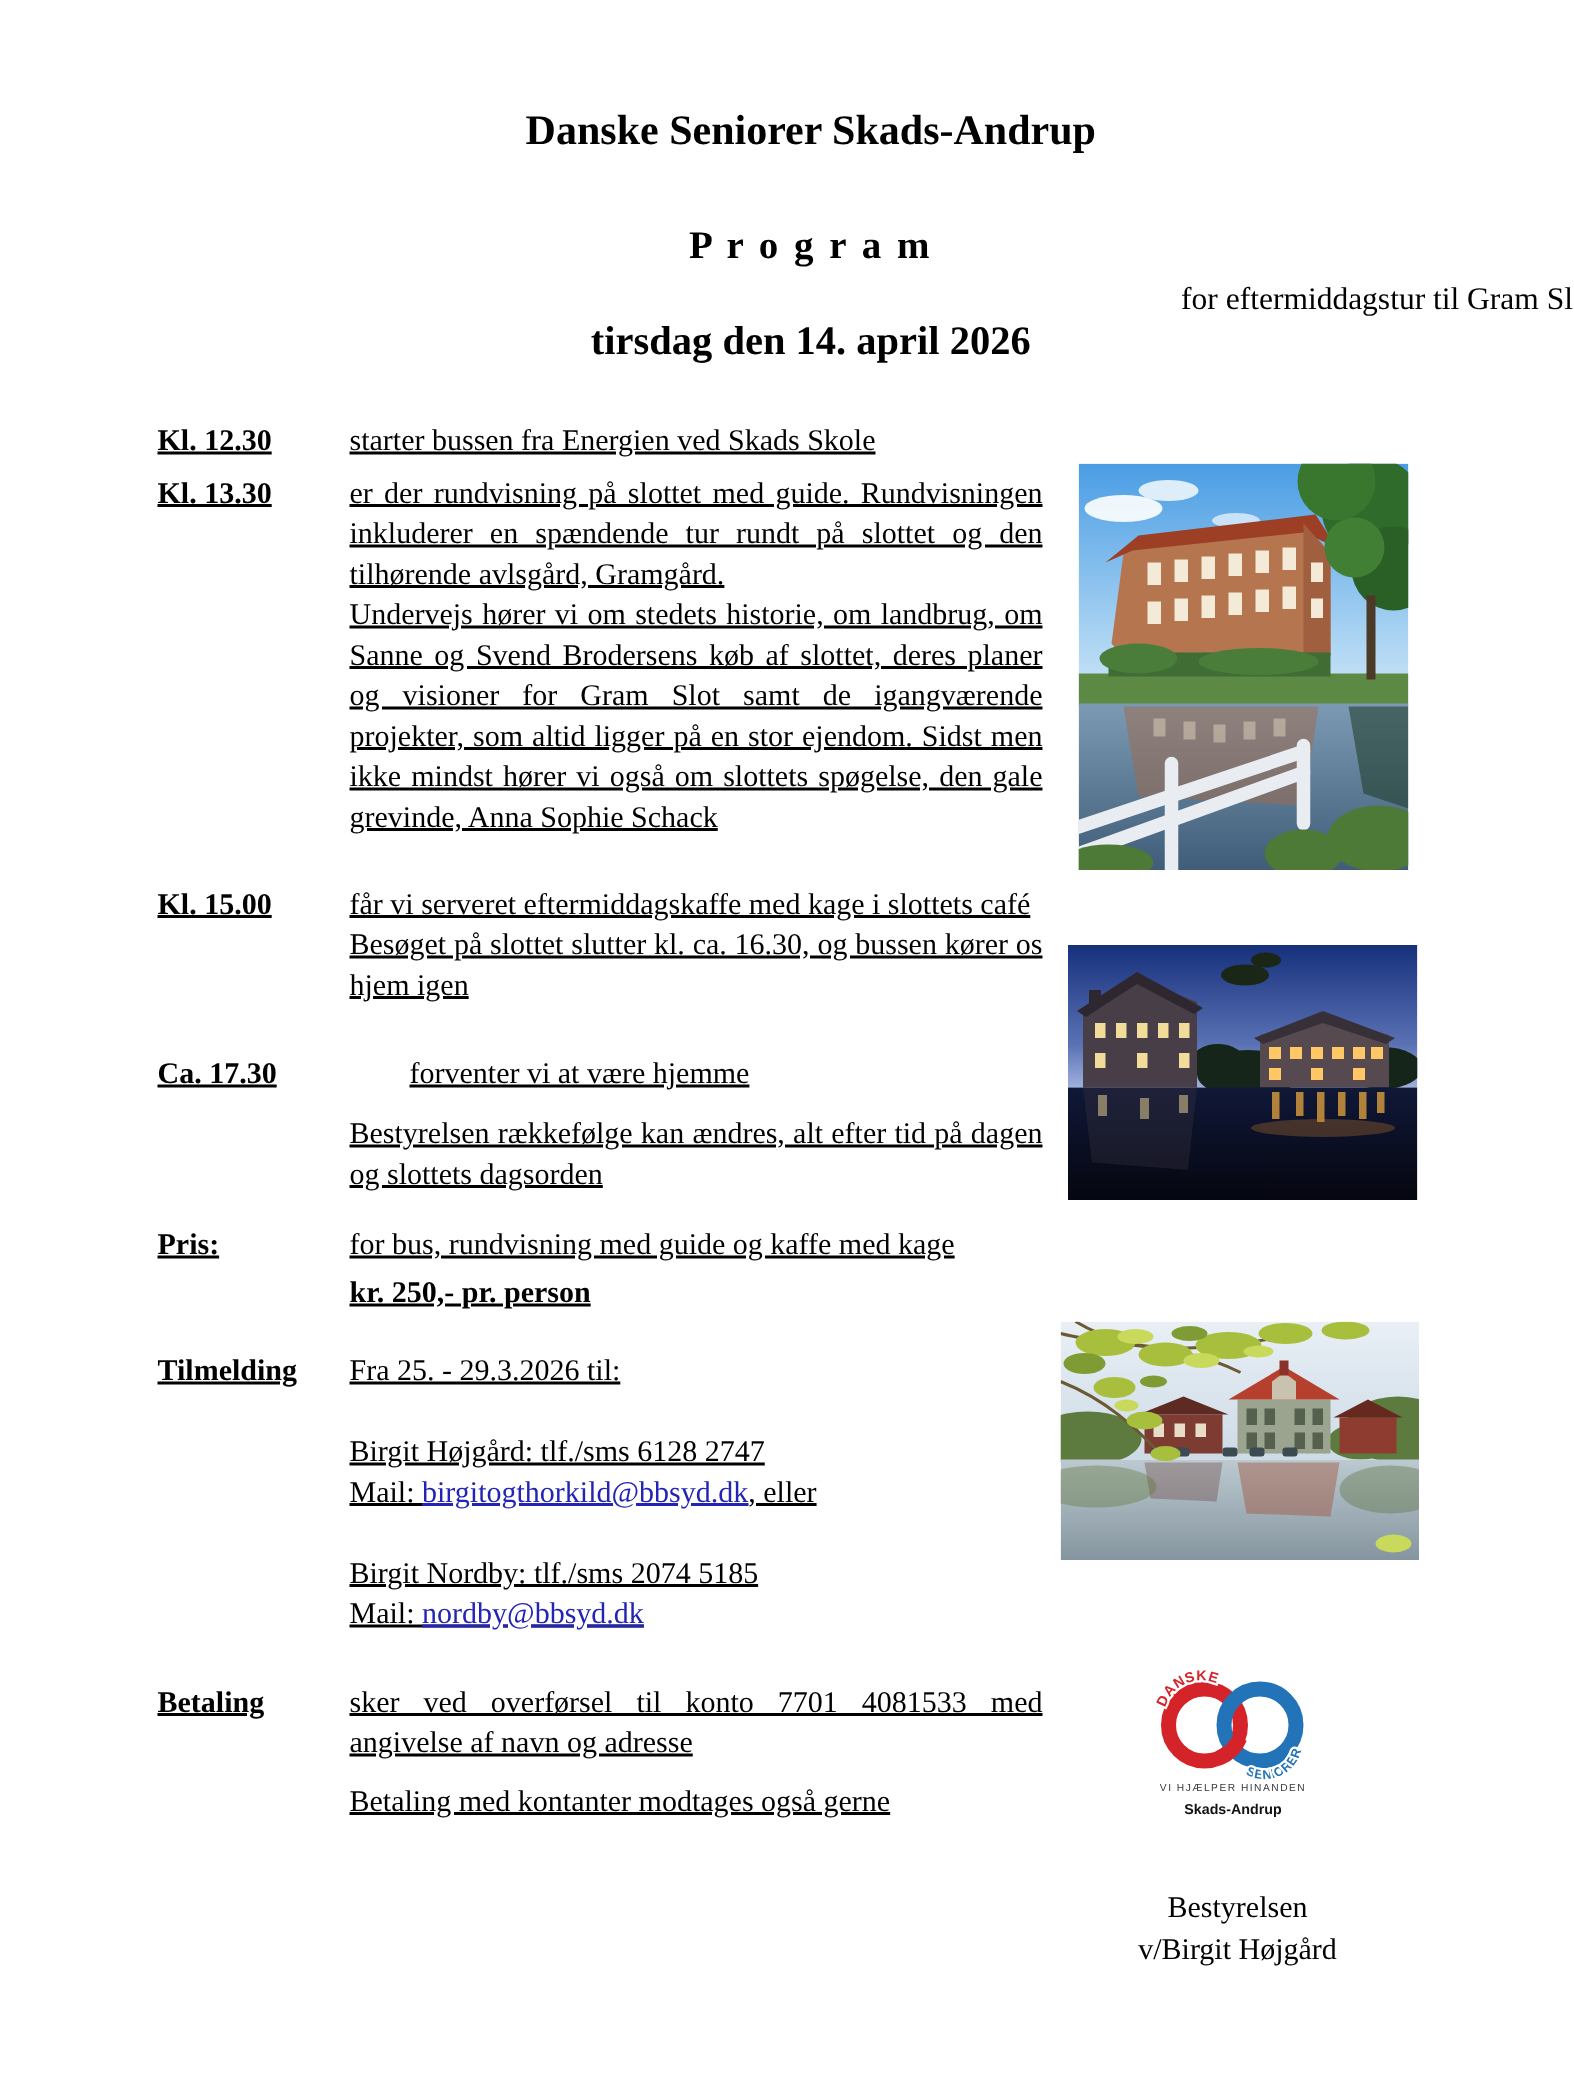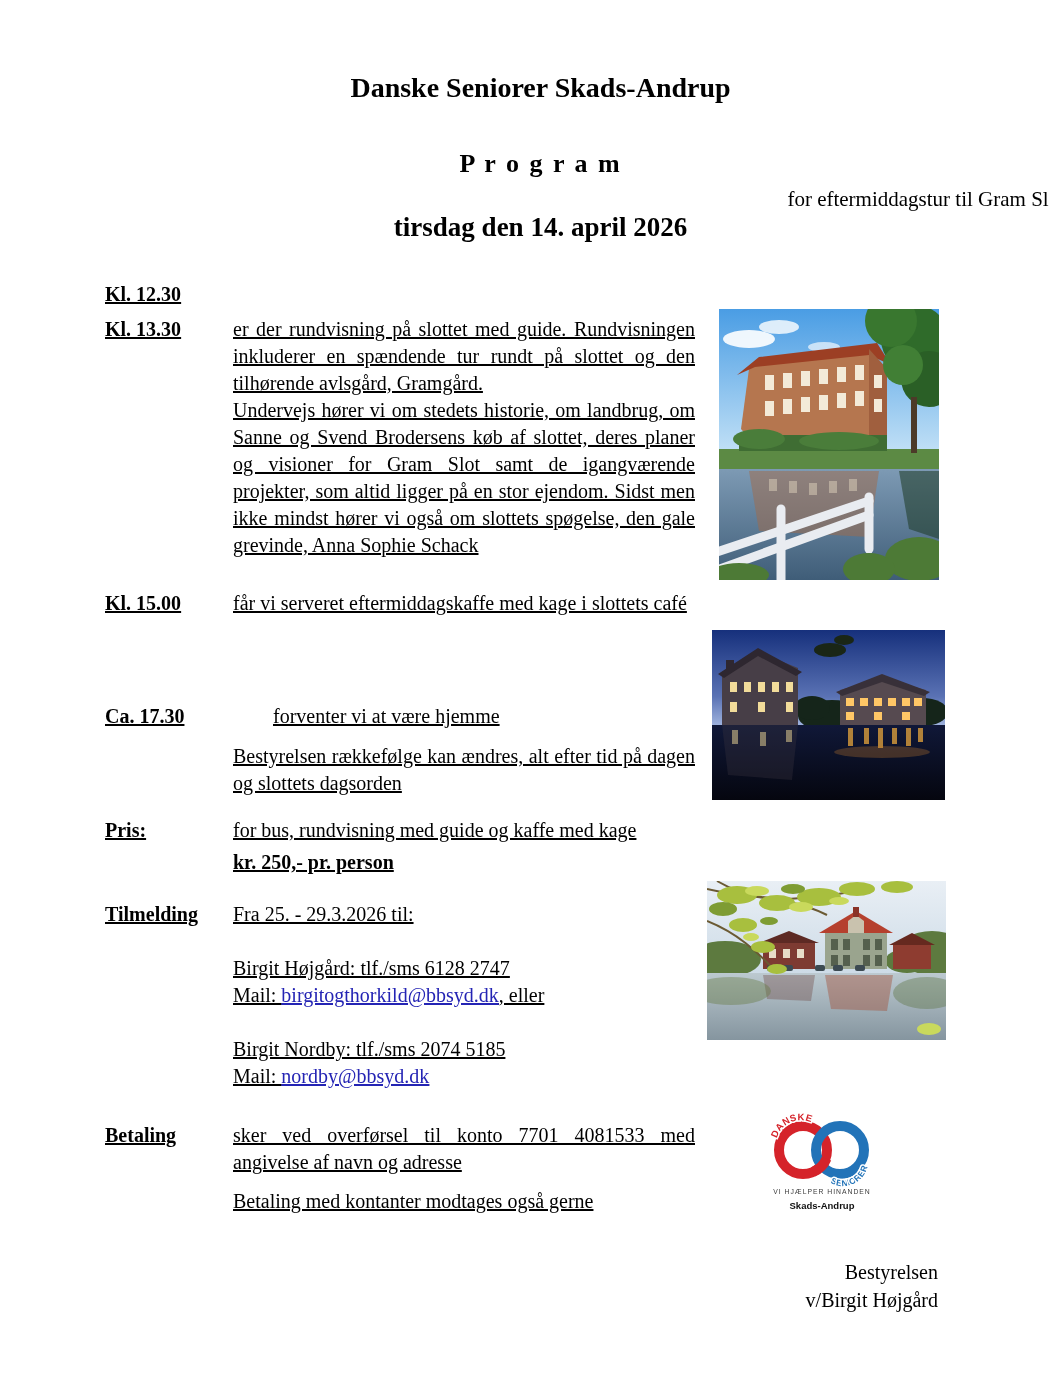--- a/index.html
+++ b/index.html
@@ -27,49 +27,53 @@
   a.mail-link{color:#2424B4;text-decoration:underline;}
 
   .photo{position:absolute;overflow:hidden;}
   .photo svg{display:block;}
   .photo-day{left:719px;top:309px;width:220px;height:271px;}
   .photo-dusk{left:712px;top:630px;width:233px;height:170px;}
   .photo-lake{left:707px;top:881px;width:239px;height:159px;}
 
   .logo{position:absolute;left:767px;top:1112px;width:120px;}
 
-  .footer{position:absolute;left:712px;top:1258px;width:226px;text-align:right;
+  .footer{position:absolute;left:712px;top:1258px;width:226px;text-align:center;
           font-size:20px;line-height:28px;}
 </style>
 </head>
 <body>
 
 <div class="page">
 
   <div class="center-line doc-title">Danske Seniorer Skads-Andrup</div>
   <div class="center-line program-heading">P r o g r a m</div>
   <div class="center-line subtitle">for eftermiddagstur til Gram Slot</div>
   <div class="center-line date-line">tirsdag den 14. april 2026</div>
 
   <div class="row r0">
     <div class="label">Kl. 12.30</div>
+    <div class="content">
+      <p>starter bussen fra Energien ved Skads Skole</p>
+    </div>
   </div>
 
   <div class="row r1">
     <div class="label">Kl. 13.30</div>
     <div class="content">
       <p>er der rundvisning på slottet med guide. Rundvisningen inkluderer en spændende tur rundt på slottet og den tilhørende avlsgård, Gramgård.</p>
       <p>Undervejs hører vi om stedets historie, om landbrug, om Sanne og Svend Brodersens køb af slottet, deres planer og visioner for Gram Slot samt de igangværende projekter, som altid ligger på en stor ejendom. Sidst men ikke mindst hører vi også om slottets spøgelse, den gale grevinde, Anna Sophie Schack</p>
     </div>
   </div>
 
   <div class="row r2">
     <div class="label">Kl. 15.00</div>
     <div class="content">
       <p>får vi serveret eftermiddagskaffe med kage i slottets café</p>
+      <p>Besøget på slottet slutter kl. ca. 16.30, og bussen kører os hjem igen</p>
     </div>
   </div>
 
   <div class="row r3">
     <div class="label">Ca. 17.30</div>
     <div class="content">
       <p>forventer vi at være hjemme</p>
     </div>
   </div>
 

